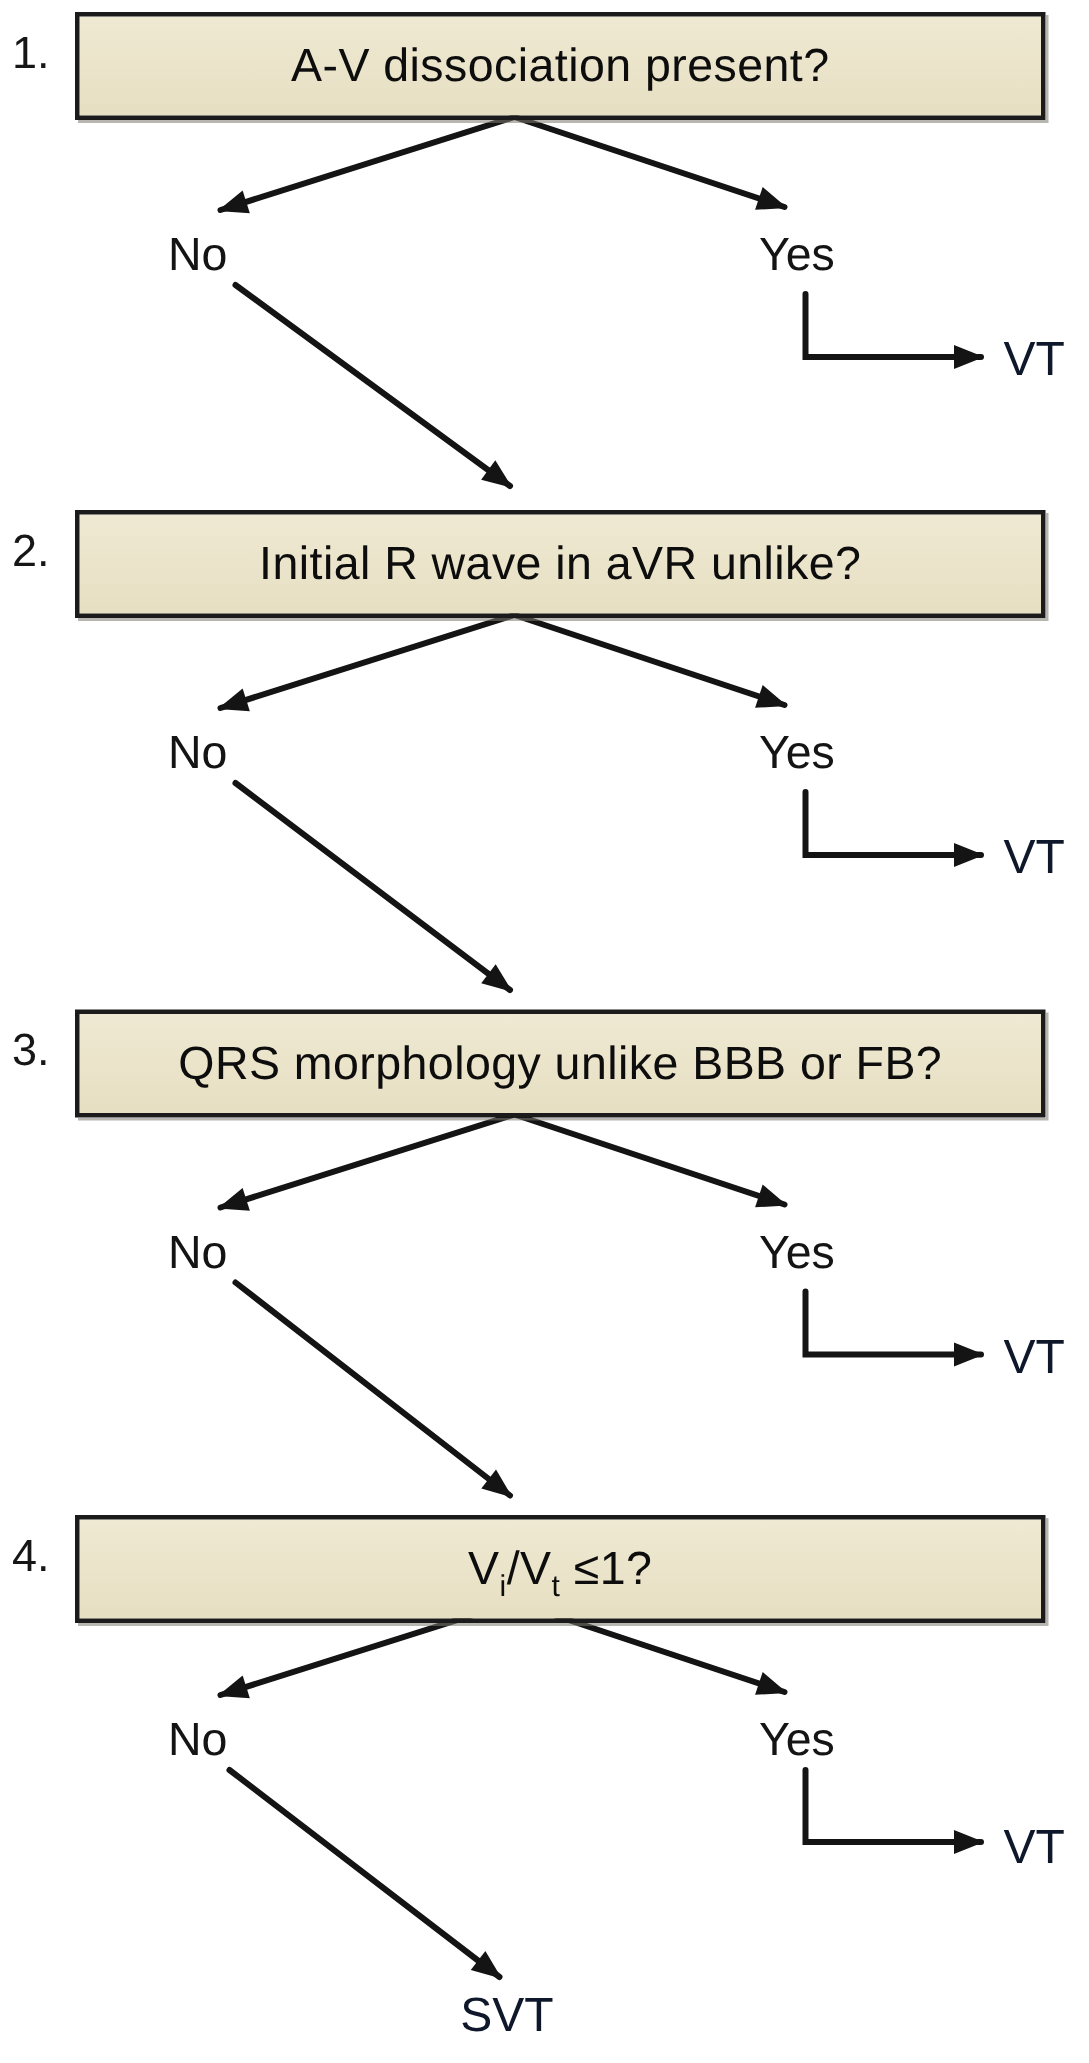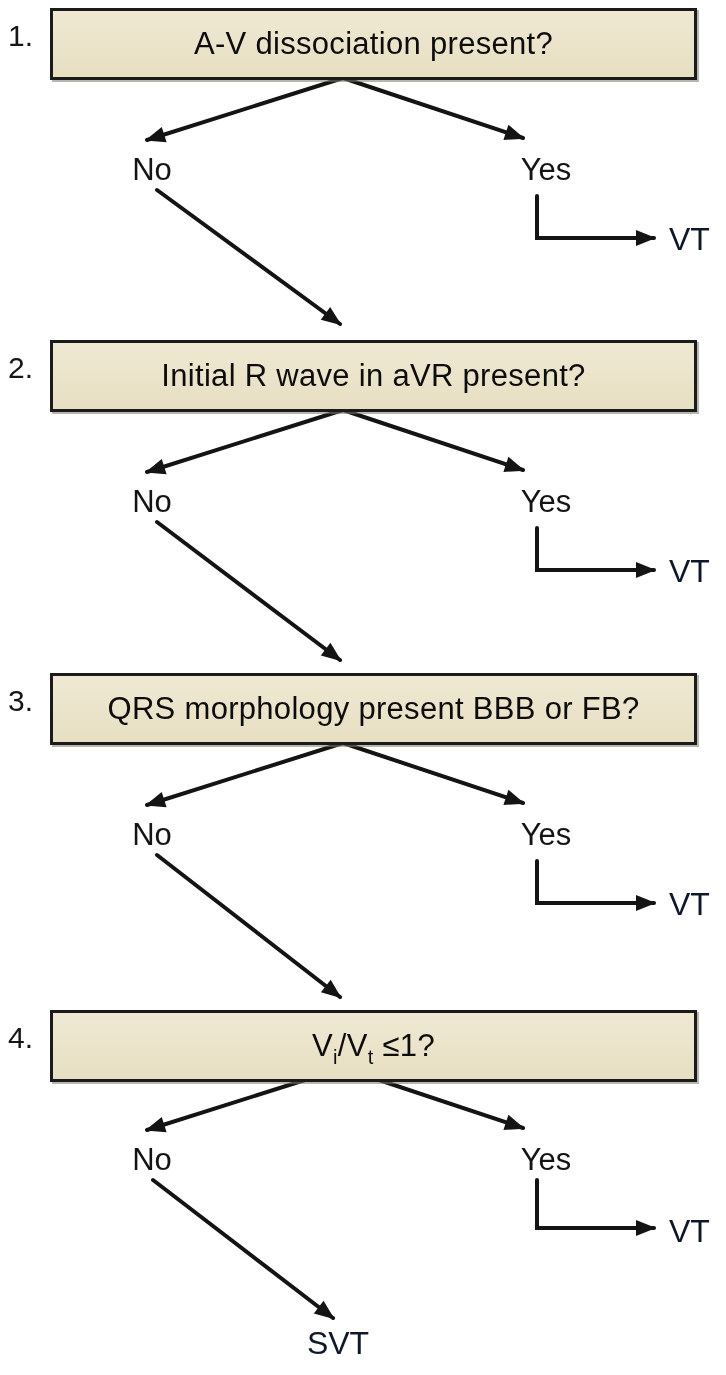--- a/index.html
+++ b/index.html
@@ -17,21 +17,21 @@
     position:absolute;left:50px;top:0;width:647px;height:72px;
     box-sizing:border-box;border:3px solid #1b1b1b;background:#e9e2c8;
     background:linear-gradient(#efe9d3,#e6dfc2);
     box-shadow:2px 2px 0 rgba(125,122,112,0.55);
     display:flex;align-items:center;justify-content:center;
     font-size:31px;letter-spacing:0.3px;color:#0d0d0d;white-space:nowrap;
   }
   .qsub{font-size:20px;vertical-align:-8px;line-height:0;}
   .qtail{margin-left:9px;}
   .branch-label{
-    position:absolute;width:80px;text-align:center;
+    position:absolute;width:80px;
     font-size:31px;line-height:33px;color:#141414;
   }
   .no-label{left:112px;}
   .yes-label{left:506px;}
   .result-label{
     position:absolute;font-size:32px;line-height:34px;color:#0f172a;
   }
   .vt-label{left:669px;}
   .svt-label{left:296px;width:84px;text-align:center;}
 </style>
@@ -76,31 +76,31 @@
       <span>A-V dissociation present?</span>
     </div>
     <div class="branch-label no-label" style="top:145px;">No</div>
     <div class="branch-label yes-label" style="top:145px;">Yes</div>
     <div class="result-label vt-label" style="top:214px;">VT</div>
   </section>
 
   <section class="step" style="top:340px;height:333px;">
     <div class="step-number">2.</div>
     <div class="qbox">
-      <span>Initial R wave in aVR present?</span>
+      <span>Initial R wave in aVR unlike?</span>
     </div>
     <div class="branch-label no-label" style="top:145px;">No</div>
     <div class="branch-label yes-label" style="top:145px;">Yes</div>
     <div class="result-label vt-label" style="top:214px;">VT</div>
   </section>
 
   <section class="step" style="top:673px;height:337px;">
     <div class="step-number">3.</div>
     <div class="qbox">
-      <span>QRS morphology present BBB or FB?</span>
+      <span>QRS morphology unlike BBB or FB?</span>
     </div>
     <div class="branch-label no-label" style="top:145px;">No</div>
     <div class="branch-label yes-label" style="top:145px;">Yes</div>
     <div class="result-label vt-label" style="top:214px;">VT</div>
   </section>
 
   <section class="step" style="top:1010px;height:365px;">
     <div class="step-number">4.</div>
     <div class="qbox">
       <span>

